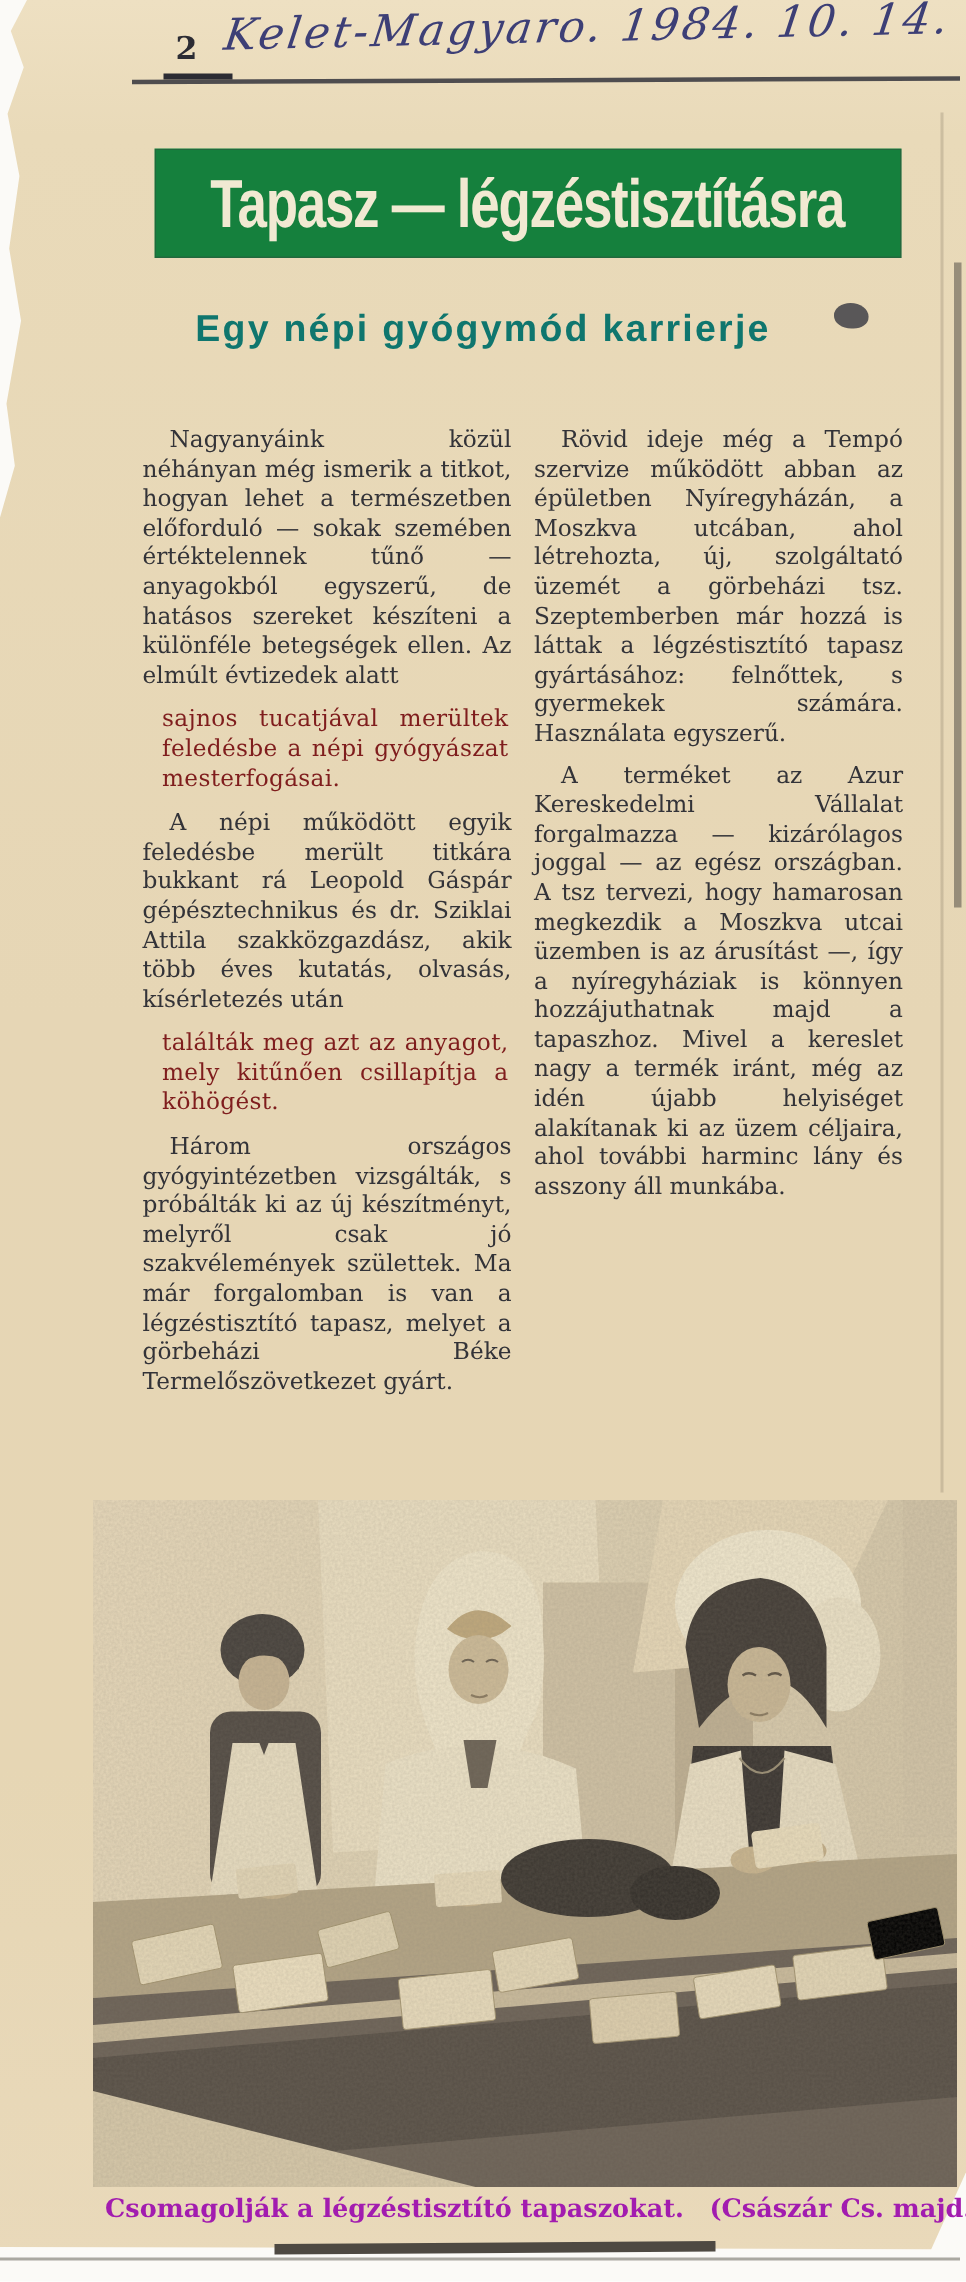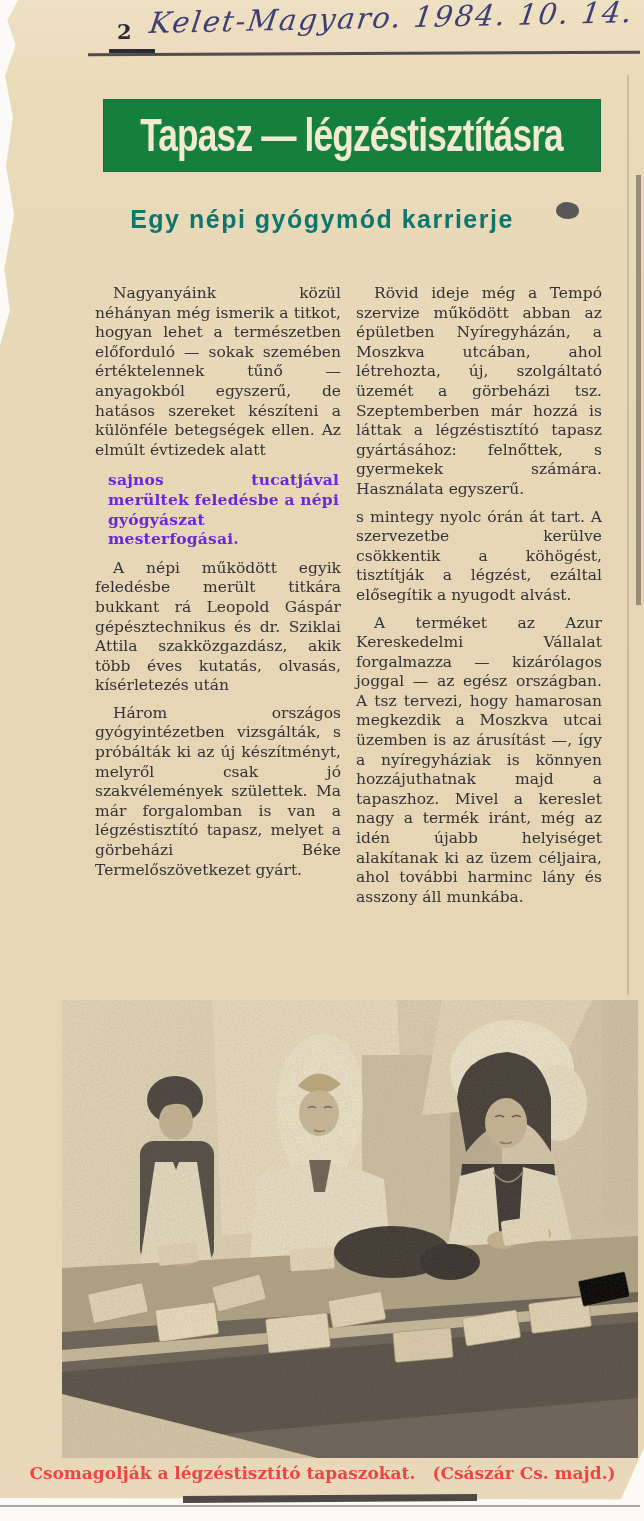--- a/index.html
+++ b/index.html
@@ -24,29 +24,29 @@
          color:#f1e9d2;white-space:nowrap;letter-spacing:-1px;
          transform:scaleX(.84) scaleY(1.08);}
   .subtitle{position:absolute;left:0;top:205px;width:644px;text-align:center;
          font-family:"Liberation Sans",sans-serif;font-weight:bold;font-size:25px;
          letter-spacing:1.5px;color:#0f766e;}
   .cols{position:absolute;left:95px;top:252px;width:507px;display:flex;gap:15px;margin-top:32px;}
   .col{width:246px;font-size:15.5px;line-height:19.6px;text-align:justify;color:#333338;
          text-justify:inter-word;}
   .col p{margin:0 0 8px 0;}
   .ind{text-indent:18px;}
-  .bb{font-weight:bold;padding:0 2px 0 13px;margin:10px 0 10px 0 !important;
-         letter-spacing:.2px;color:#6d28d9;}
+  .bb{font-weight:normal;padding:0 2px 0 13px;margin:10px 0 10px 0 !important;
+         letter-spacing:.2px;color:#7f1d1d;}
   .ink-blot{position:absolute;left:556px;top:202px;width:23px;height:17px;background:#3f3f46;
          border-radius:55% 60% 50% 58%;opacity:.85;}
   .crease{position:absolute;left:627px;top:75px;width:2px;height:920px;background:rgba(120,108,88,.25);}
   .edge-shadow{position:absolute;left:636px;top:175px;width:5px;height:430px;background:rgba(70,66,60,.5);}
   .photo{position:absolute;left:62px;top:1000px;width:576px;height:458px;}
   .caption-row{position:absolute;left:70px;top:1463px;width:505px;display:flex;gap:17px;
-         justify-content:center;font-weight:bold;font-size:17px;color:#ef4444;white-space:nowrap;}
+         justify-content:flex-start;font-weight:bold;font-size:17px;color:#a21caf;white-space:nowrap;}
   .bottom-bar{position:absolute;left:183px;top:1495px;width:294px;height:7px;background:#4e4942;
          transform:rotate(-0.4deg);}
   .bottom-edge{position:absolute;left:0;top:1505px;width:640px;height:2px;background:rgba(90,85,75,.5);}
 </style>
 </head>
 <body>
 
 <div class="scan">
   <div class="paper"></div>
   <div class="torn-edge"></div>
@@ -63,25 +63,25 @@
 
   <div class="ink-blot"></div>
   <div class="crease"></div>
   <div class="edge-shadow"></div>
 
   <div class="cols">
     <div class="col">
       <p class="ind">Nagyanyáink közül néhányan még ismerik a titkot, hogyan lehet a természetben előforduló — sokak szemében értéktelennek tűnő — anyagokból egyszerű, de hatásos szereket készíteni a különféle betegségek ellen. Az elmúlt évtizedek alatt</p>
       <p class="bb">sajnos tucatjával merültek feledésbe a népi gyógyászat mesterfogásai.</p>
       <p class="ind">A népi működött egyik feledésbe merült titkára bukkant rá Leopold Gáspár gépésztechnikus és dr. Sziklai Attila szakközgazdász, akik több éves kutatás, olvasás, kísérletezés után</p>
+      <p class="bb">találták meg azt az anyagot, mely kitűnően csillapítja a köhögést.</p>
       <p class="ind">Három országos gyógyintézetben vizsgálták, s próbálták ki az új készítményt, melyről csak jó szakvélemények születtek. Ma már forgalomban is van a légzéstisztító tapasz, melyet a görbeházi Béke Termelőszövetkezet gyárt.</p>
     </div>
     <div class="col">
       <p class="ind">Rövid ideje még a Tempó szervize működött abban az épületben Nyíregyházán, a Moszkva utcában, ahol létrehozta, új, szolgáltató üzemét a görbeházi tsz. Szeptemberben már hozzá is láttak a légzéstisztító tapasz gyártásához: felnőttek, s gyermekek számára. Használata egyszerű.</p>
-      <p>s mintegy nyolc órán át tart. A szervezetbe kerülve csökkentik a köhögést, tisztítják a légzést, ezáltal elősegítik a nyugodt alvást.</p>
       <p class="ind">A terméket az Azur Kereskedelmi Vállalat forgalmazza — kizárólagos joggal — az egész országban. A tsz tervezi, hogy hamarosan megkezdik a Moszkva utcai üzemben is az árusítást —, így a nyíregyháziak is könnyen hozzájuthatnak majd a tapaszhoz. Mivel a kereslet nagy a termék iránt, még az idén újabb helyiséget alakítanak ki az üzem céljaira, ahol további harminc lány és asszony áll munkába.</p>
     </div>
   </div>
 
   <div class="photo">
     <svg width="576" height="458" viewBox="0 0 576 458" xmlns="http://www.w3.org/2000/svg">
       <defs>
         <linearGradient id="wallG" x1="0" y1="0" x2="1" y2="0.3">
           <stop offset="0" stop-color="#e7d8ba"></stop>
           <stop offset="0.45" stop-color="#dfd2b4"></stop>

